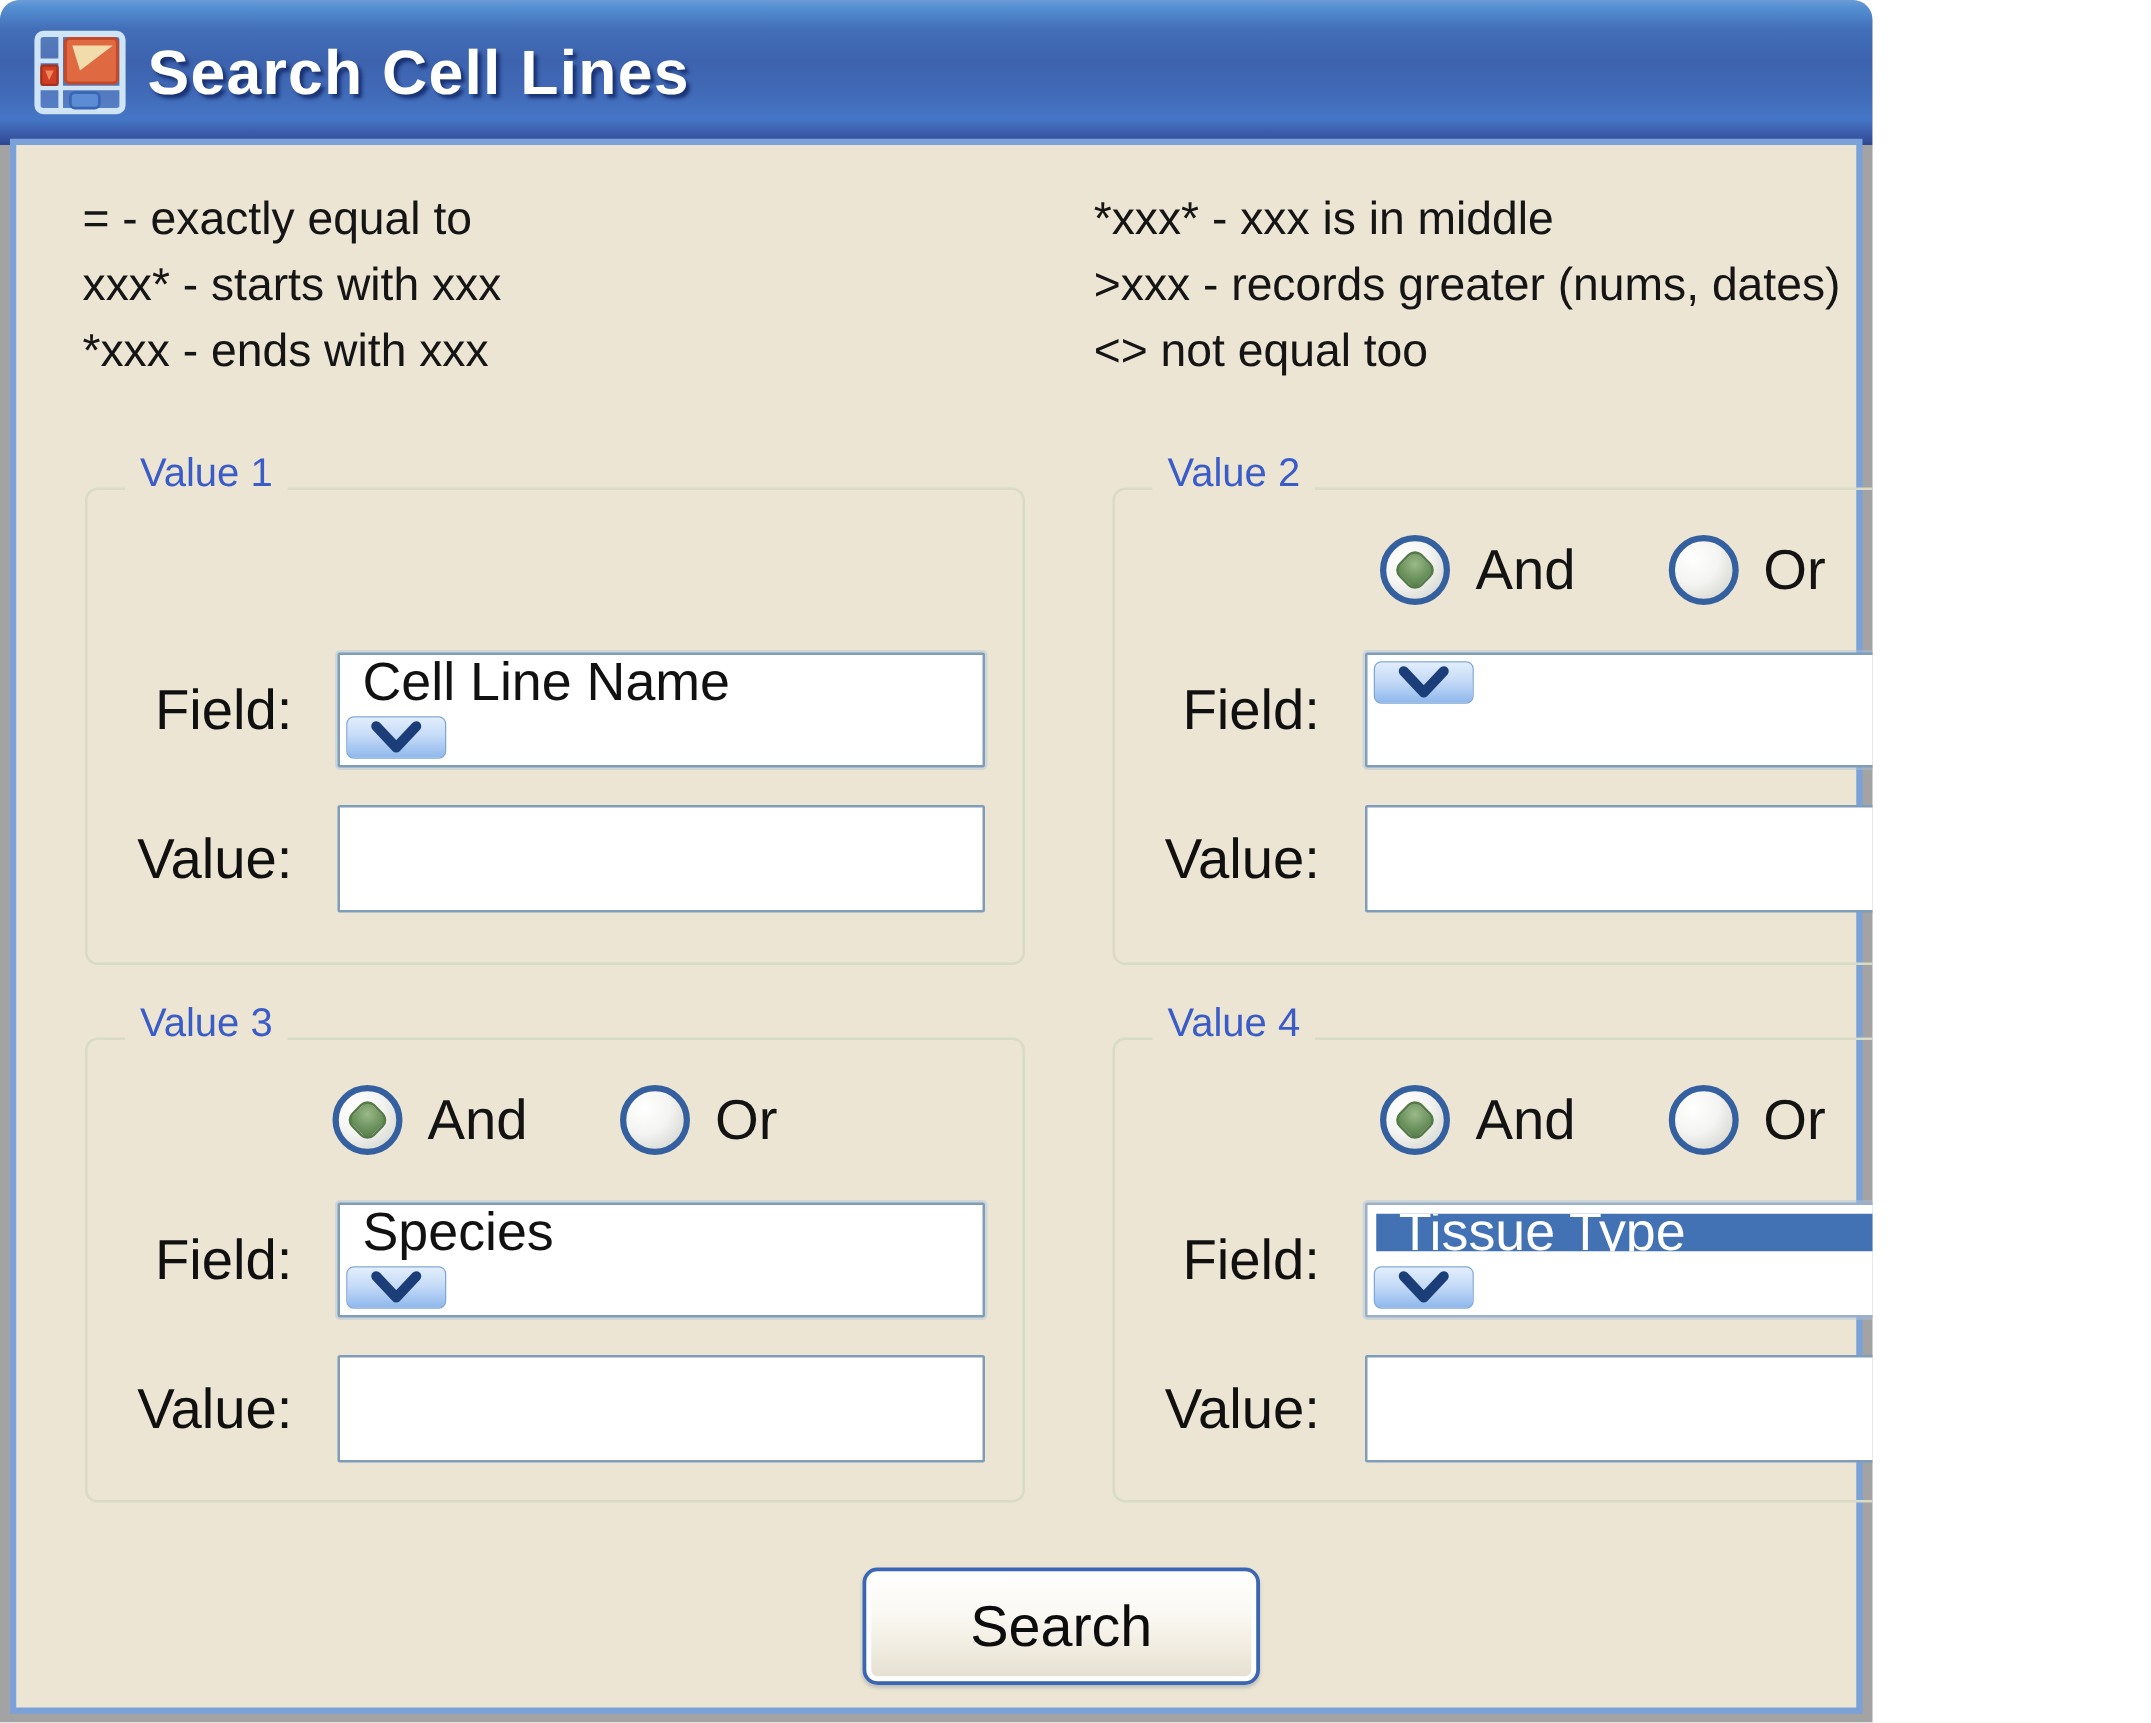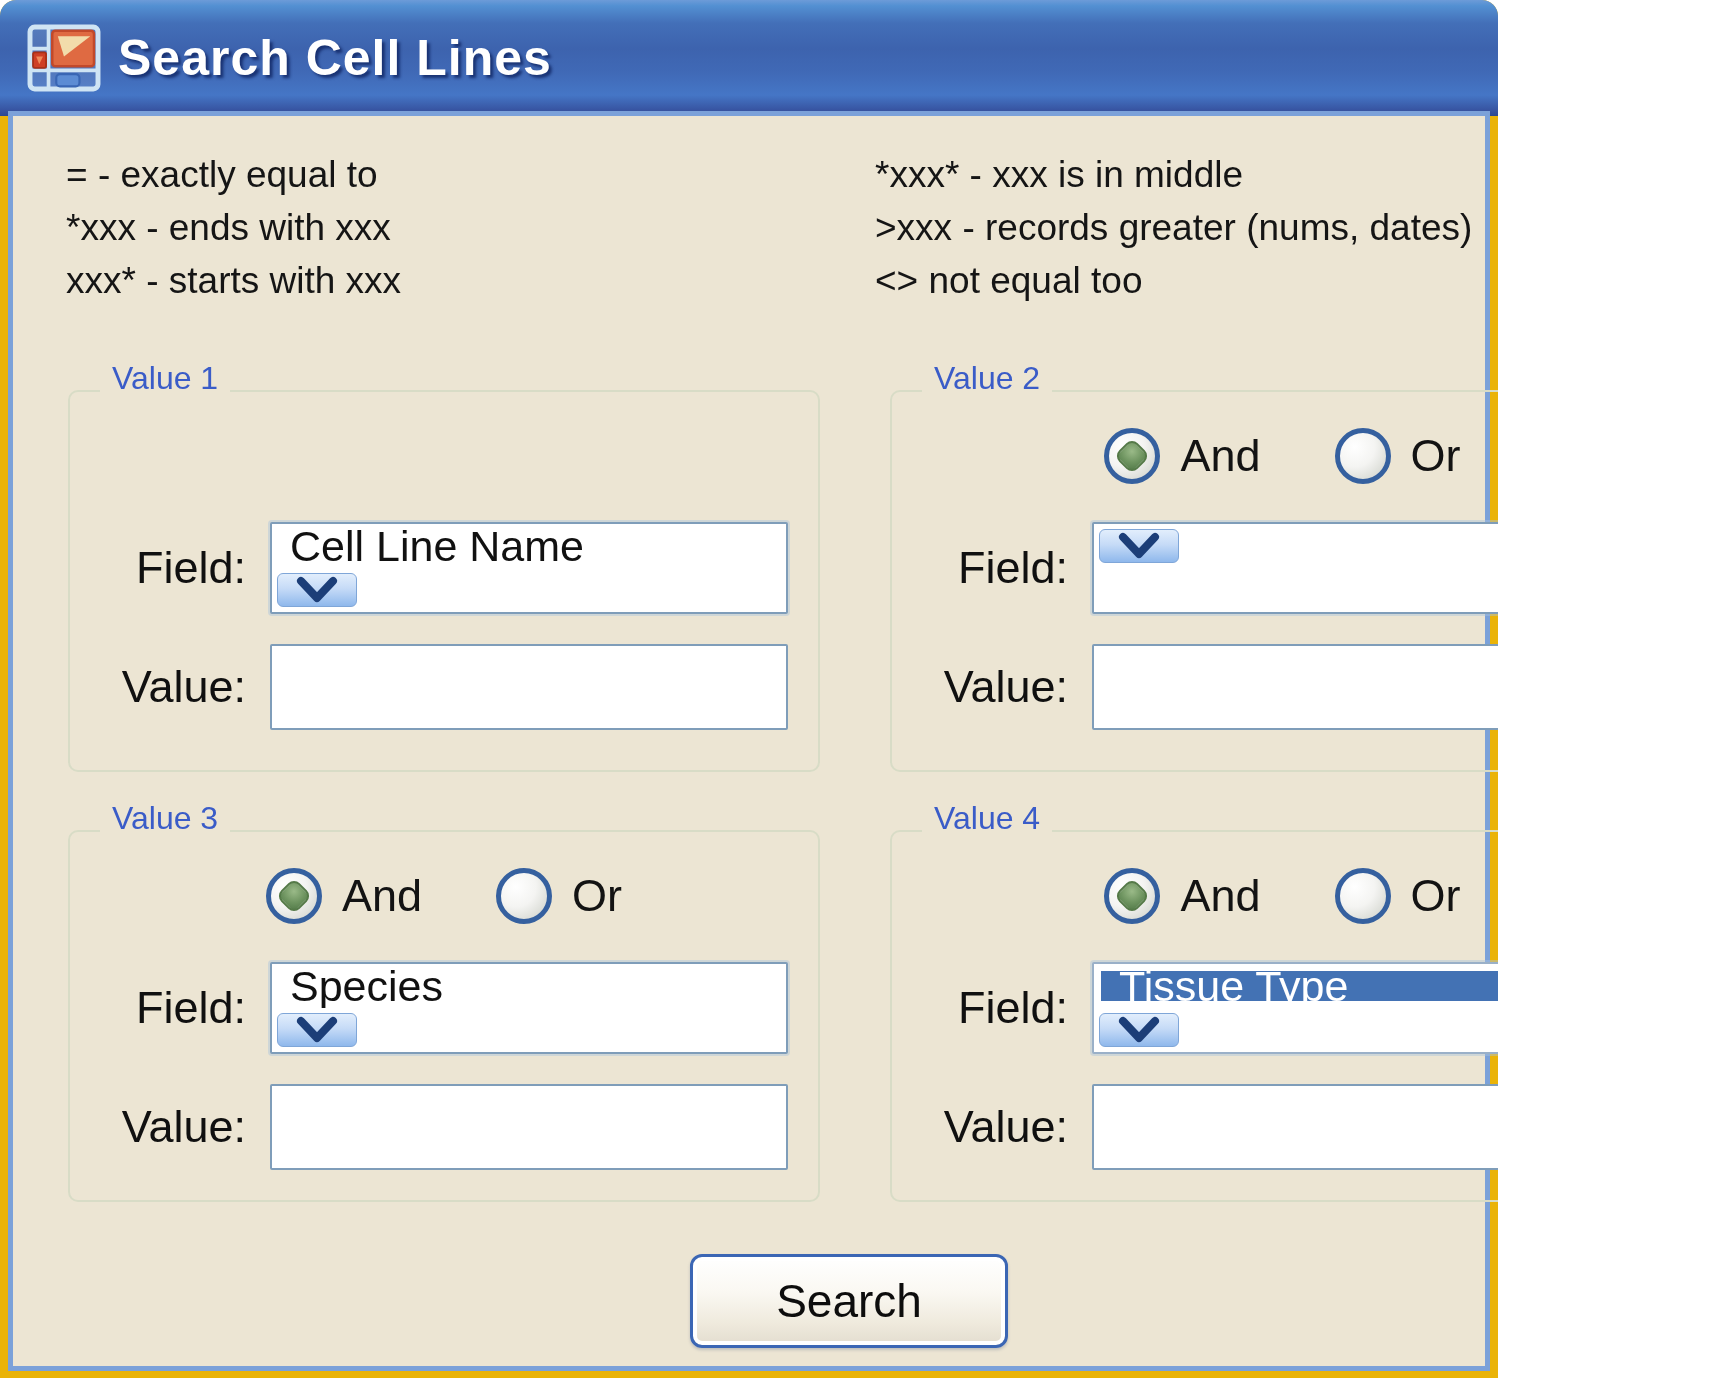--- a/index.html
+++ b/index.html
@@ -1,21 +1,21 @@
 <!DOCTYPE html>
 <html><head>
 <meta charset="utf-8">
 <style>
   * { margin:0; padding:0; box-sizing:border-box; }
   html,body { width:1721px; height:1378px; background:#fff; }
   body { font-family:"Liberation Sans", sans-serif; }
 
   .stage {
     position:relative; width:1498px; height:1378px;
-    background:#eab308;
+    background:#a3a3a3;
     border-radius:16px 16px 0 0;
     overflow:hidden;
   }
 
   
   .titlebar {
     position:absolute; left:0; top:0; width:100%; height:116px;
     background:linear-gradient(180deg,
       #6d9bd8 0%, #5390d2 5%, #436fb8 20%, #3d63ae 42%,
       #4069b6 62%, #4576c6 82%, #36519e 96%, #2c4890 100%);
@@ -85,21 +85,21 @@
     transform:rotate(45deg);
     background:radial-gradient(circle at 35% 35%, #9aba88 0%, #6e9460 55%, #4f7745 100%);
     border:2px solid #557a48;
   }
   .radio-label { font-size:45px; color:#131313; }
 
   .form-row {
     display:grid; grid-template-columns:200px 1fr;
     align-items:center; padding-right:30px; margin-bottom:30px;
   }
-  .flabel { font-size:45px; color:#101010; text-align:right; padding-right:24px; white-space:nowrap; }
+  .flabel { font-size:45px; color:#101010; text-align:right; padding-right:36px; white-space:nowrap; }
 
   .combo {
     height:92px; background:#ffffff;
     border:2px solid #7f9db9; border-radius:2px;
     display:flex; align-items:stretch;
     box-shadow:0 0 0 2px rgba(170,195,220,0.45);
     cursor:pointer;
     flex-direction:column;
   }
   .combo-text {
@@ -159,22 +159,22 @@
         <line x1="6" y1="6" x2="40" y2="38" stroke="#ffffff" stroke-width="9" stroke-linecap="round"></line>
         <line x1="40" y1="6" x2="6" y2="38" stroke="#ffffff" stroke-width="9" stroke-linecap="round"></line>
       </svg>
     </div>
   </div>
 
   <div class="client"></div>
 
   <div class="help help-left">
     <div>= - exactly equal to</div>
+    <div>xxx* - starts with xxx</div>
     <div>*xxx - ends with xxx</div>
-    <div>xxx* - starts with xxx</div>
   </div>
   <div class="help help-right">
     <div>*xxx* - xxx is in middle</div>
     <div>&gt;xxx - records greater (nums, dates)</div>
     <div>&lt;&gt; not equal too</div>
   </div>
 
   <div class="groupbox gb1">
     <span class="gb-label">Value 1</span>
     <div class="radio-row spacer"></div>

